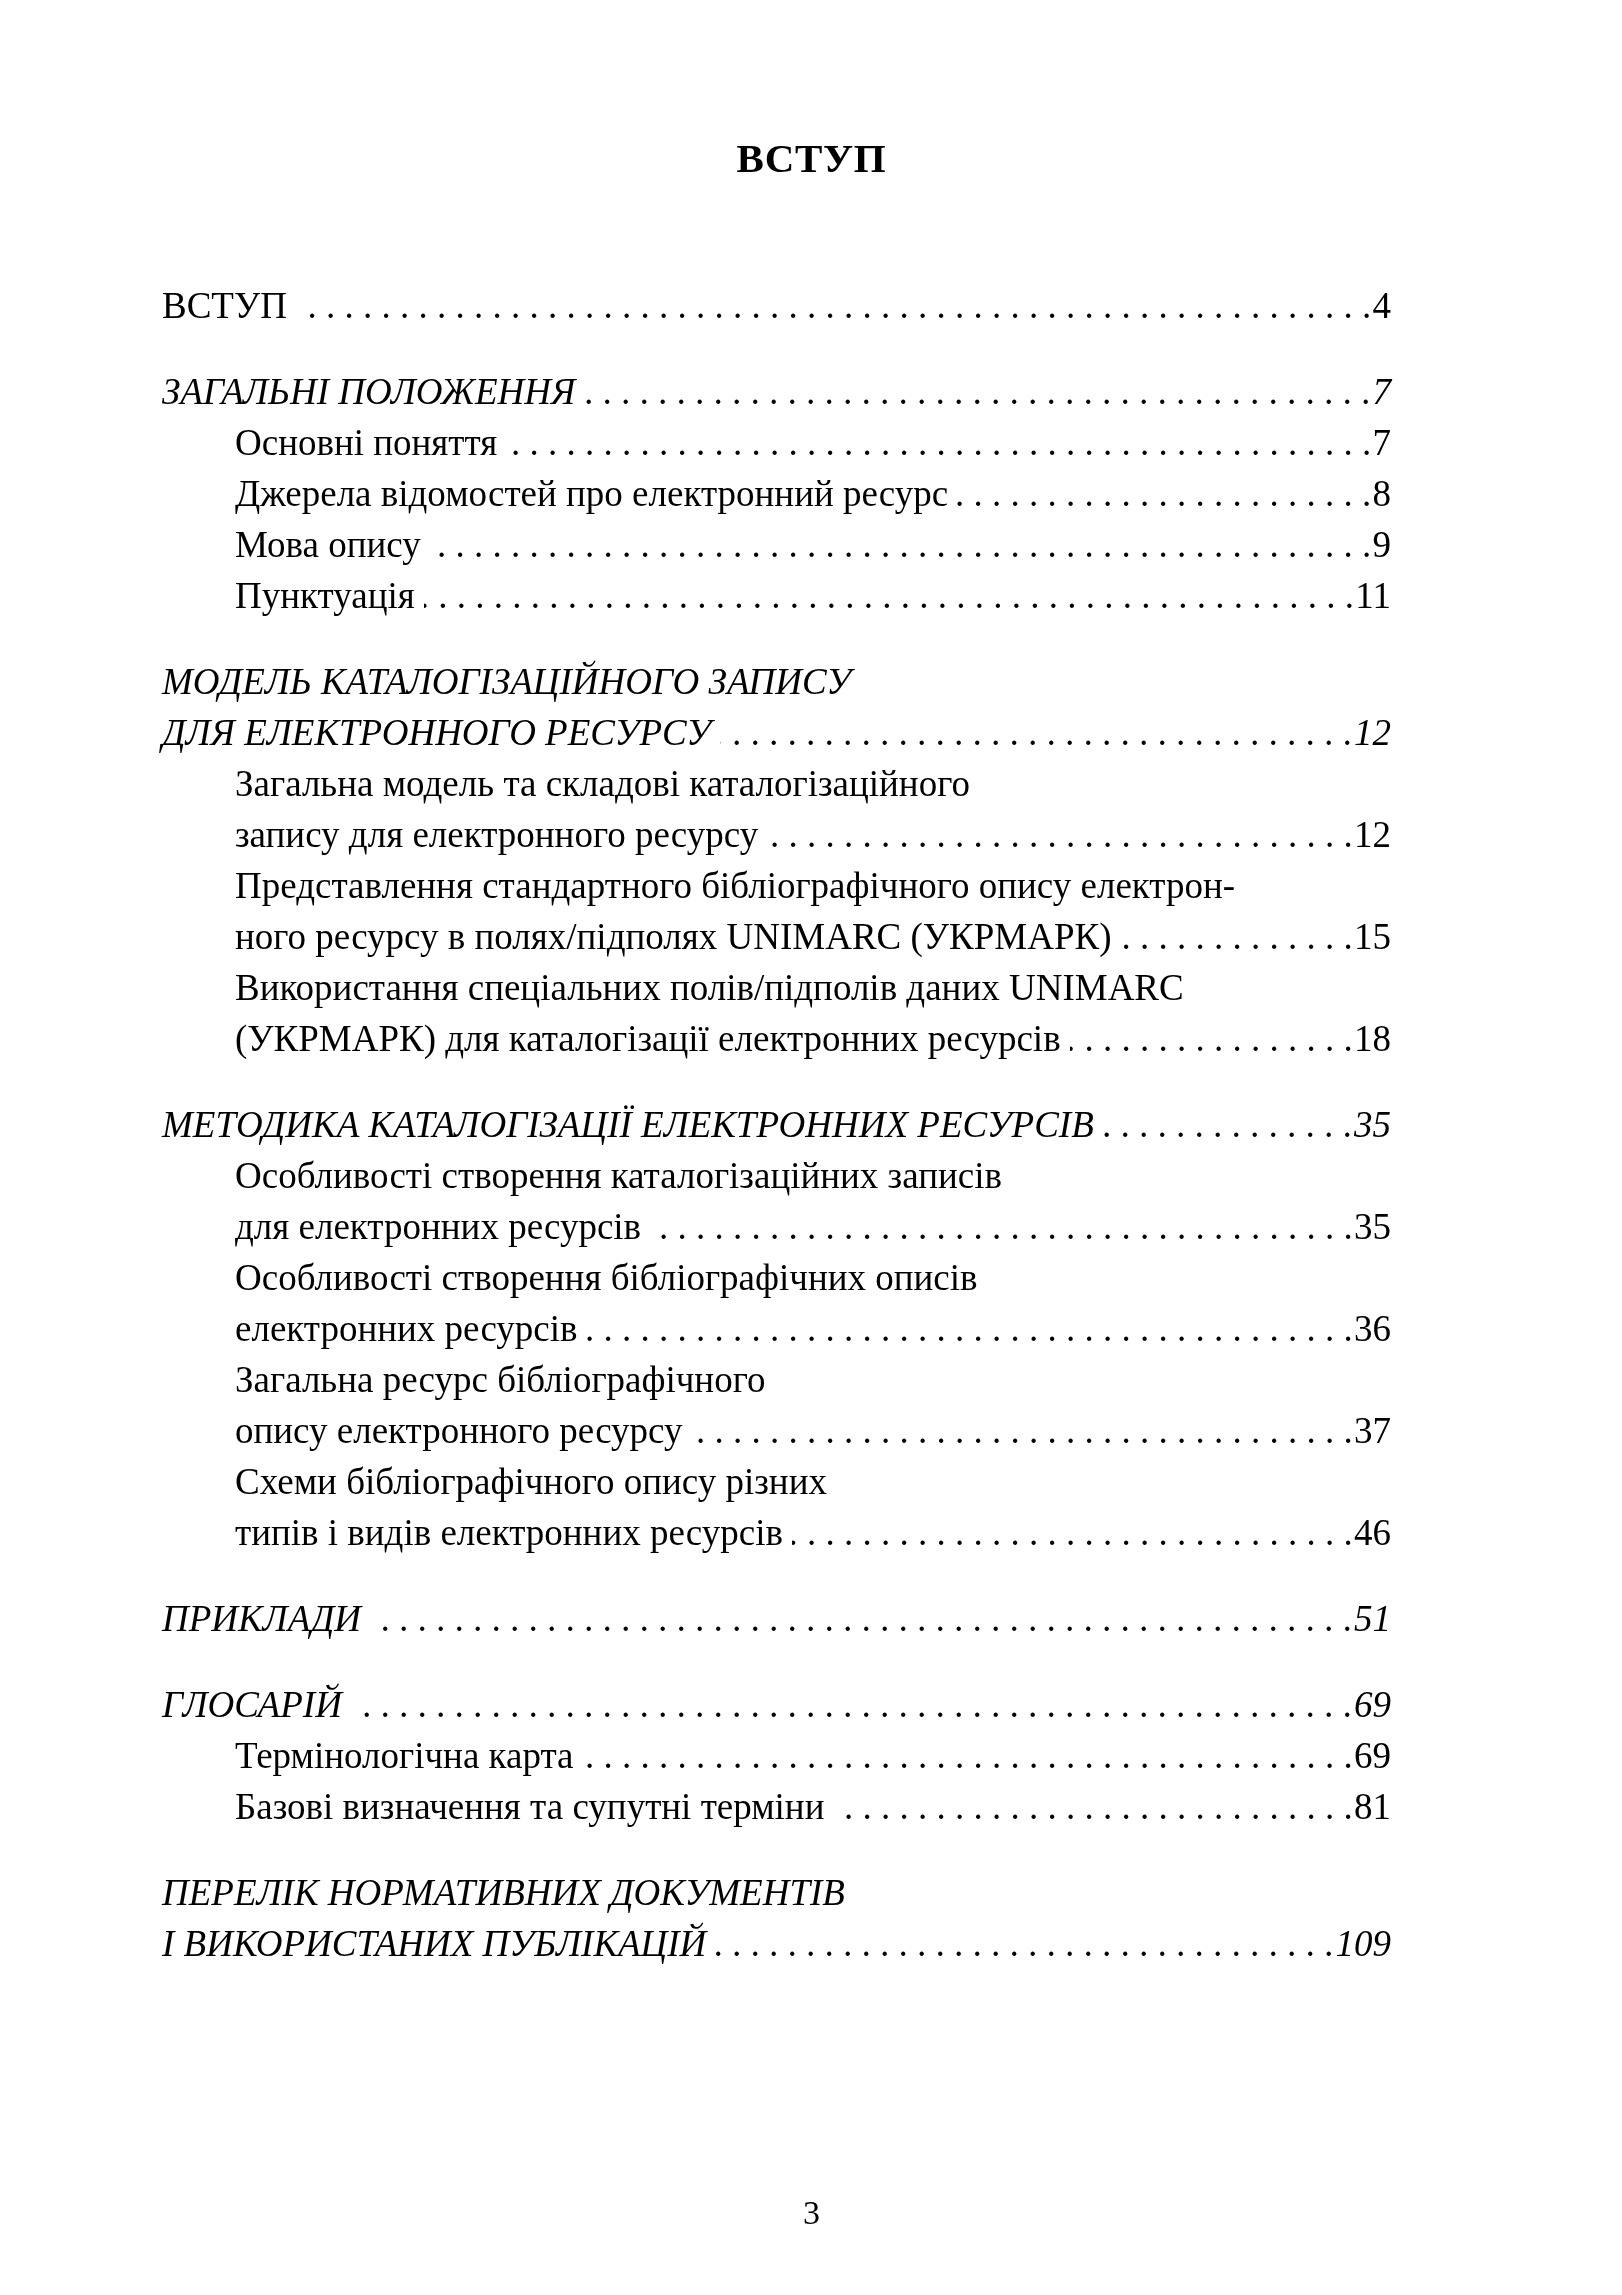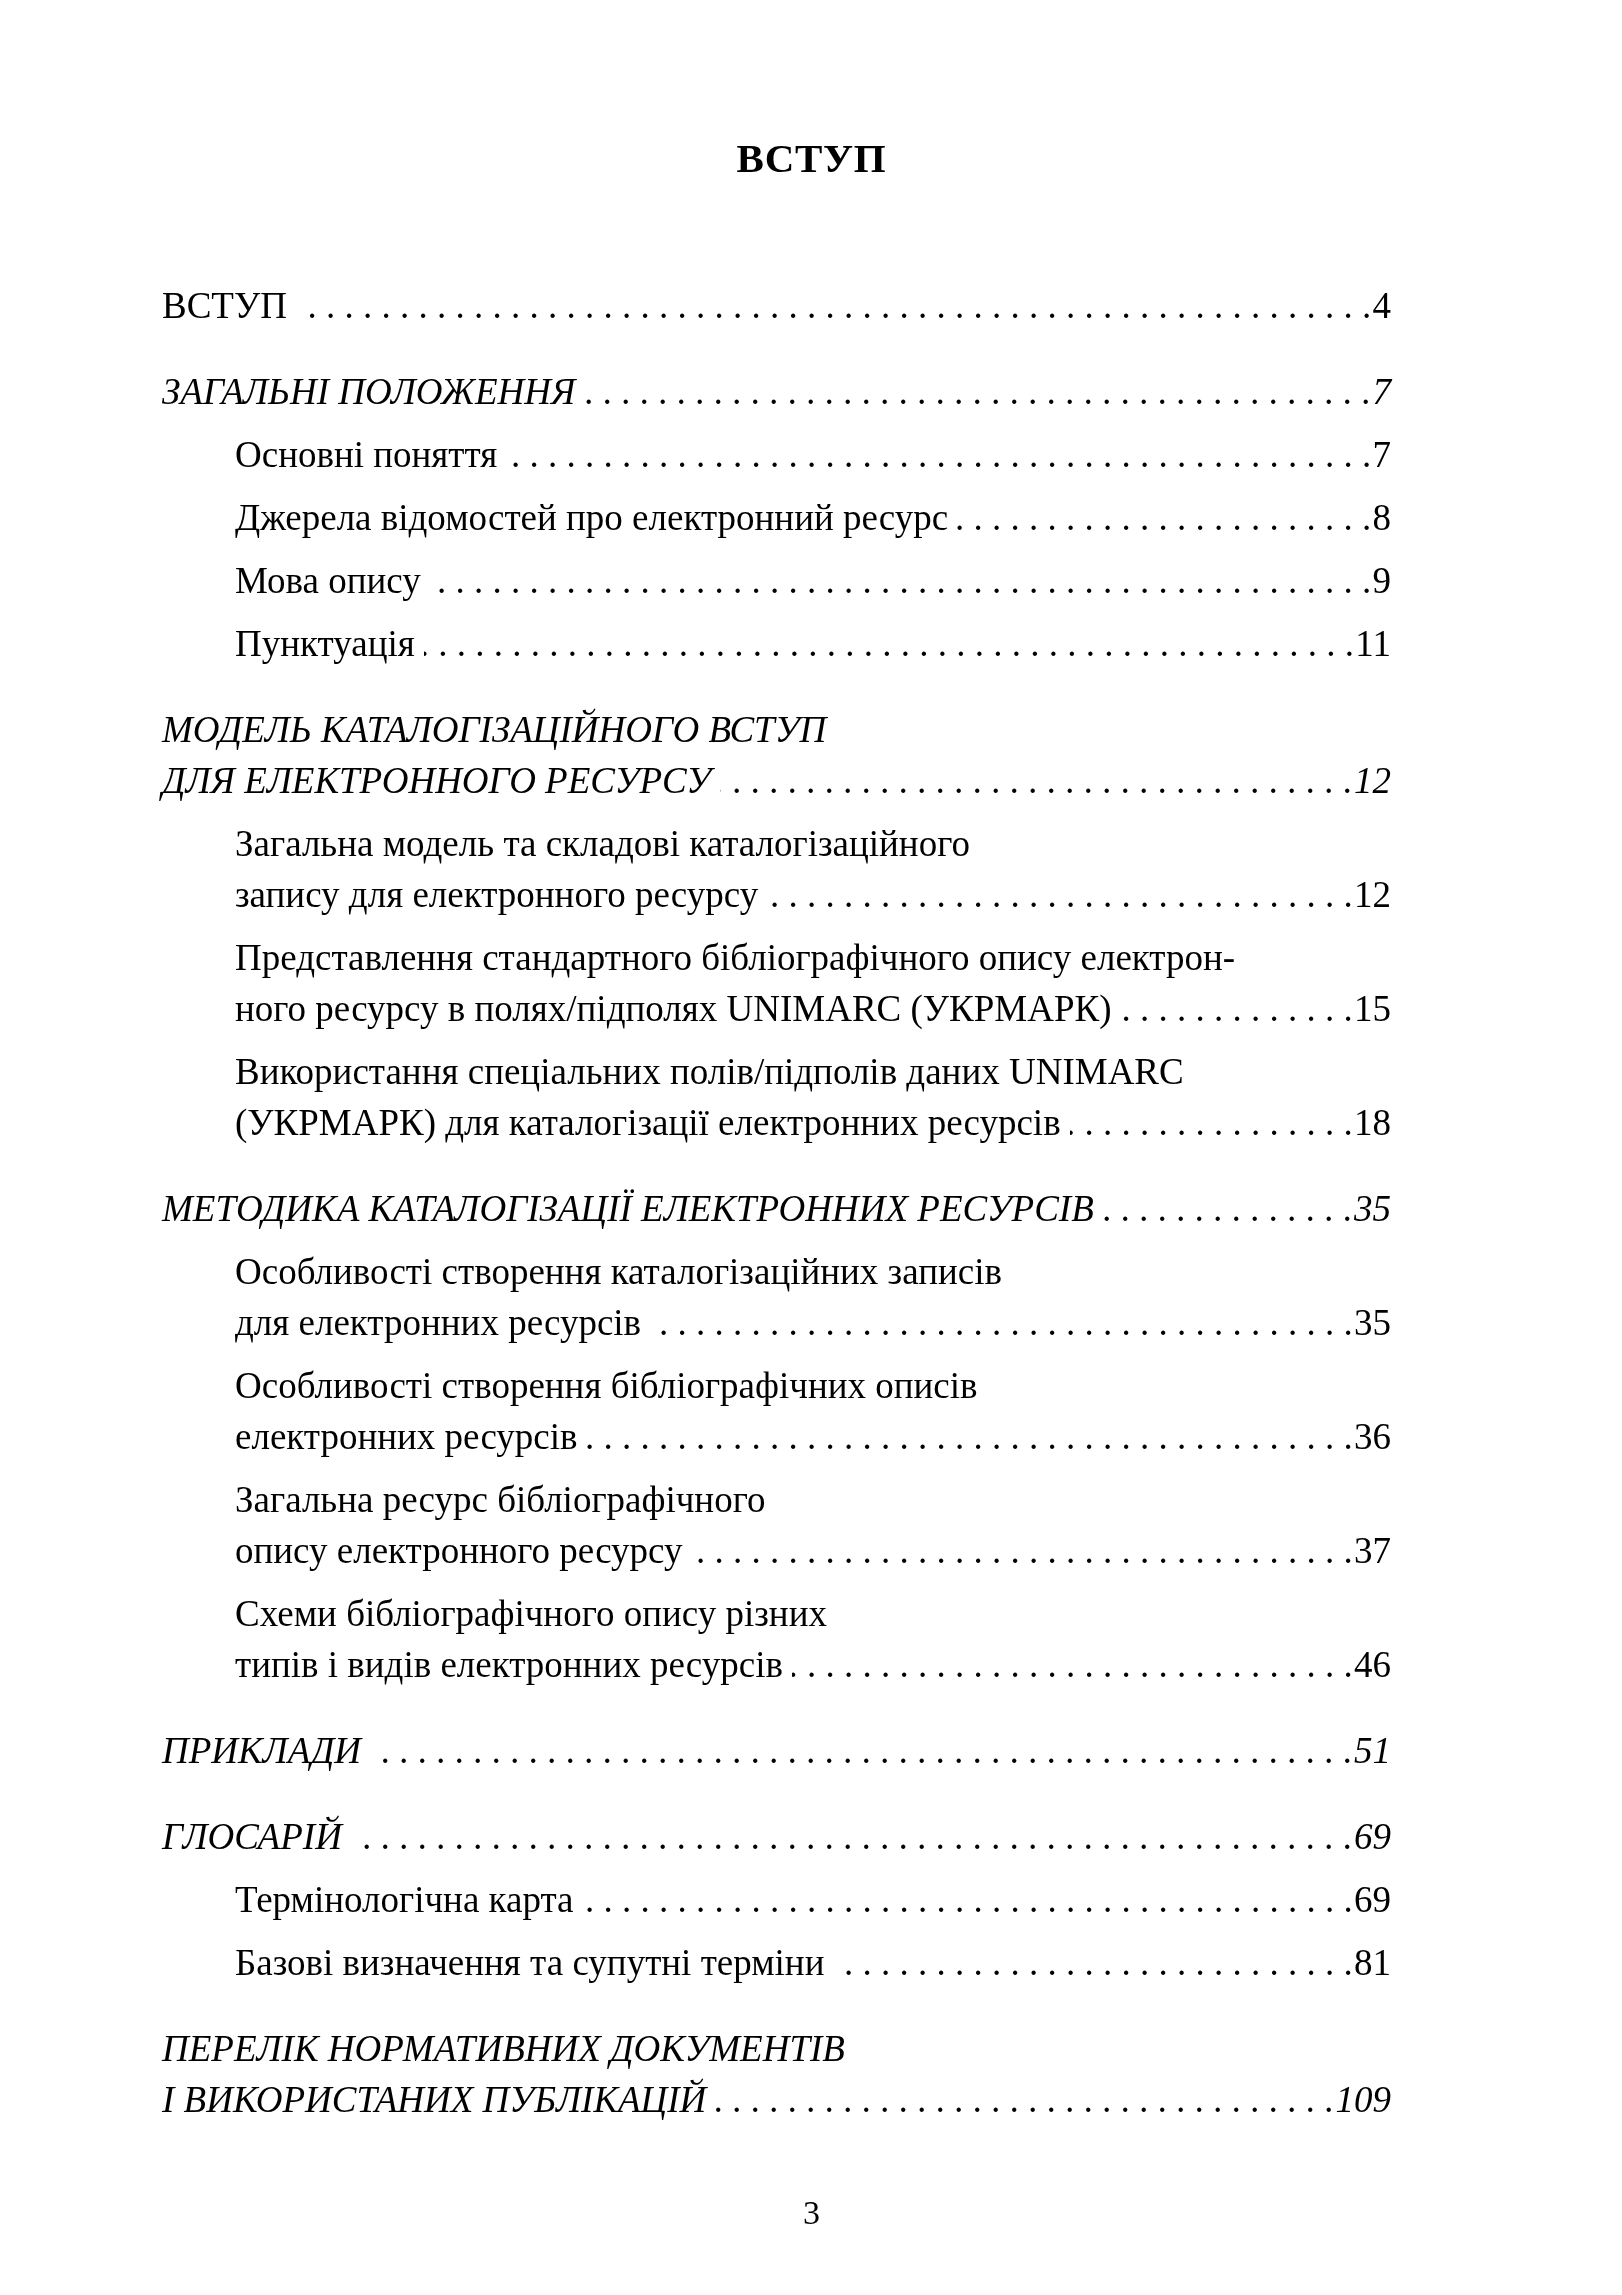--- a/index.html
+++ b/index.html
@@ -18,21 +18,21 @@
     padding: 134px 232px 0 162px;
   }
   .doc-title {
     text-align: center;
     font-weight: bold;
     font-size: 41px;
     letter-spacing: 0.7px;
     margin: 0 -232px 98px -162px; 
   }
   .toc-list { width: 100%; }
-  .toc-entry.level-1 { padding-left: 73px; margin-top: 12px; }
+  .toc-entry.level-1 { padding-left: 73px; }
   .toc-entry.gap { margin-top: 35px; font-style: italic; }
   .toc-line {
     display: flex;
     align-items: flex-start;
     line-height: 51px;
     white-space: nowrap;
   }
   .toc-text { flex: 0 0 auto; }
   .leader {
     flex: 1 1 auto;
@@ -100,21 +100,21 @@
       </div>
       <div class="toc-entry level-1">
         <div class="toc-line">
           <span class="toc-text">Пунктуація</span>
           <span class="leader"></span>
           <span class="pagenum">11</span>
         </div>
       </div>
       <div class="toc-entry level-0 gap">
         <div class="toc-line">
-          <span class="toc-text">МОДЕЛЬ КАТАЛОГІЗАЦІЙНОГО ВСТУП</span>
+          <span class="toc-text">МОДЕЛЬ КАТАЛОГІЗАЦІЙНОГО ЗАПИСУ</span>
         </div>
         <div class="toc-line">
           <span class="toc-text">ДЛЯ ЕЛЕКТРОННОГО РЕСУРСУ</span>
           <span class="leader"></span>
           <span class="pagenum">12</span>
         </div>
       </div>
       <div class="toc-entry level-1">
         <div class="toc-line">
           <span class="toc-text">Загальна модель та складові каталогізаційного</span>

